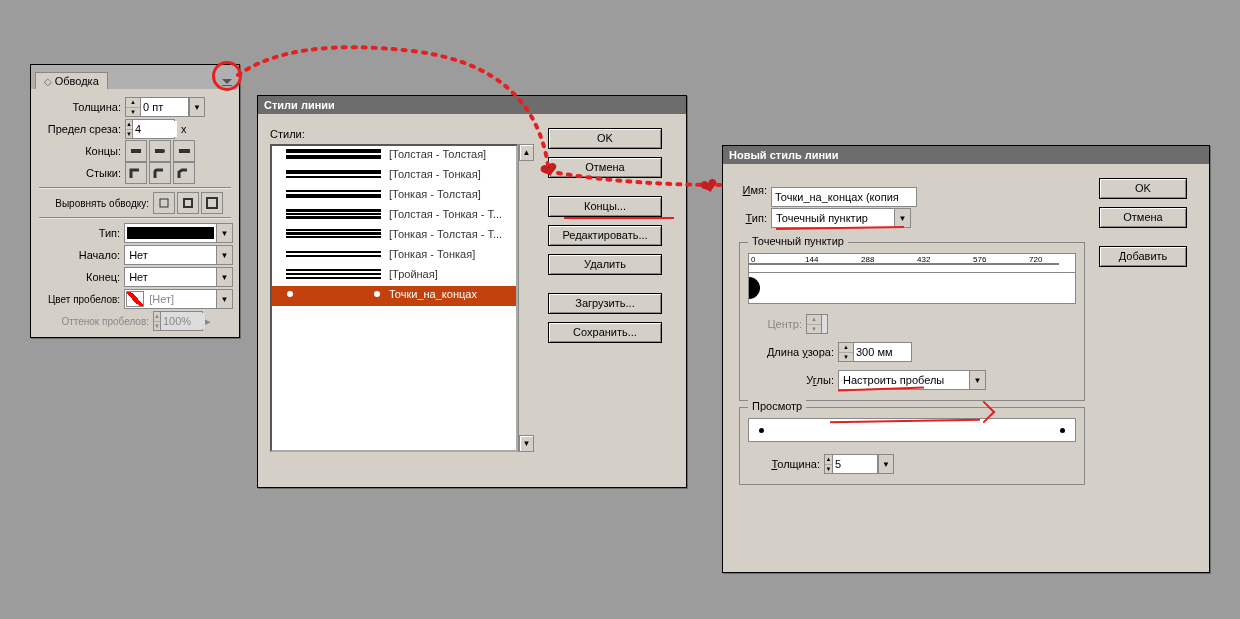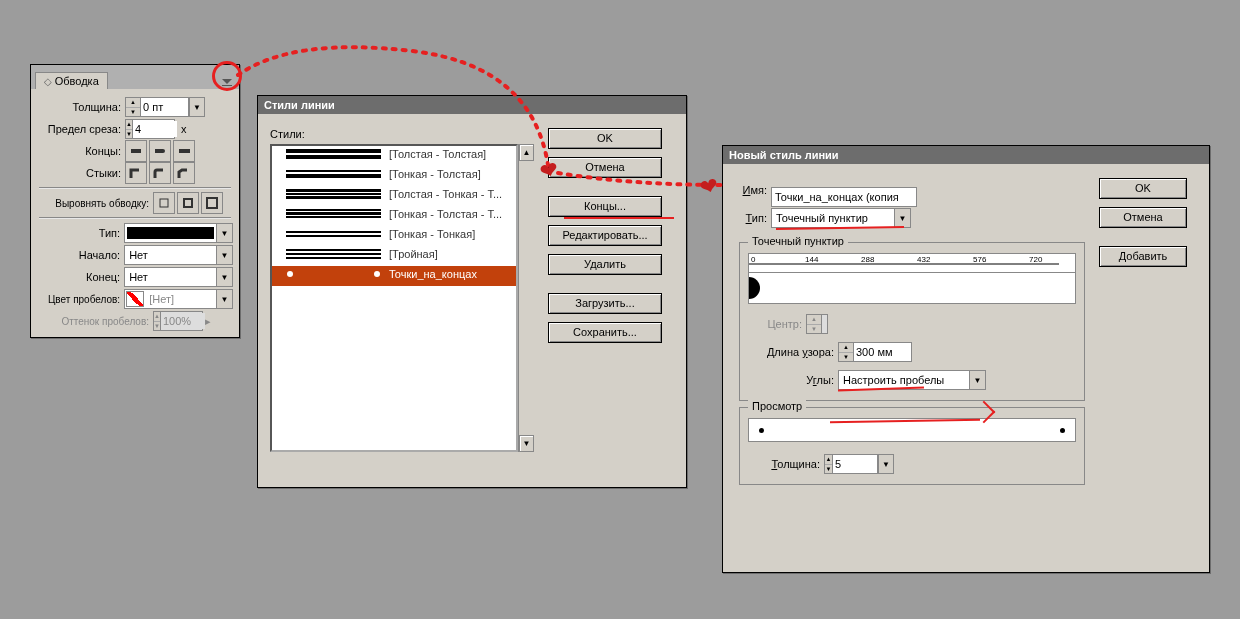--- a/index.html
+++ b/index.html
@@ -195,20 +195,27 @@
         <div class="listbox" style="width:244px;height:304px">
           <div class="list-item bracketed">
               <span class="previewline"><svg width="95" height="12">
                   <rect y="1" width="95" height="4" fill="#000"></rect>
                   <rect y="7" width="95" height="4" fill="#000"></rect>
                 </svg></span>
               <span>[Толстая - Толстая]</span>
             </div>
           <div class="list-item bracketed">
               <span class="previewline"><svg width="95" height="12">
+                  <rect y="2" width="95" height="4" fill="#000"></rect>
+                  <rect y="8" width="95" height="2" fill="#000"></rect>
+                </svg></span>
+              <span>[Толстая - Тонкая]</span>
+            </div>
+          <div class="list-item bracketed">
+              <span class="previewline"><svg width="95" height="12">
                   <rect y="2" width="95" height="2" fill="#000"></rect>
                   <rect y="6" width="95" height="4" fill="#000"></rect>
                 </svg></span>
               <span>[Тонкая - Толстая]</span>
             </div>
           <div class="list-item bracketed">
               <span class="previewline"><svg width="95" height="12">
                   <rect y="1" width="95" height="3" fill="#000"></rect>
                   <rect y="5" width="95" height="2" fill="#000"></rect>
                   <rect y="8" width="95" height="3" fill="#000"></rect>

